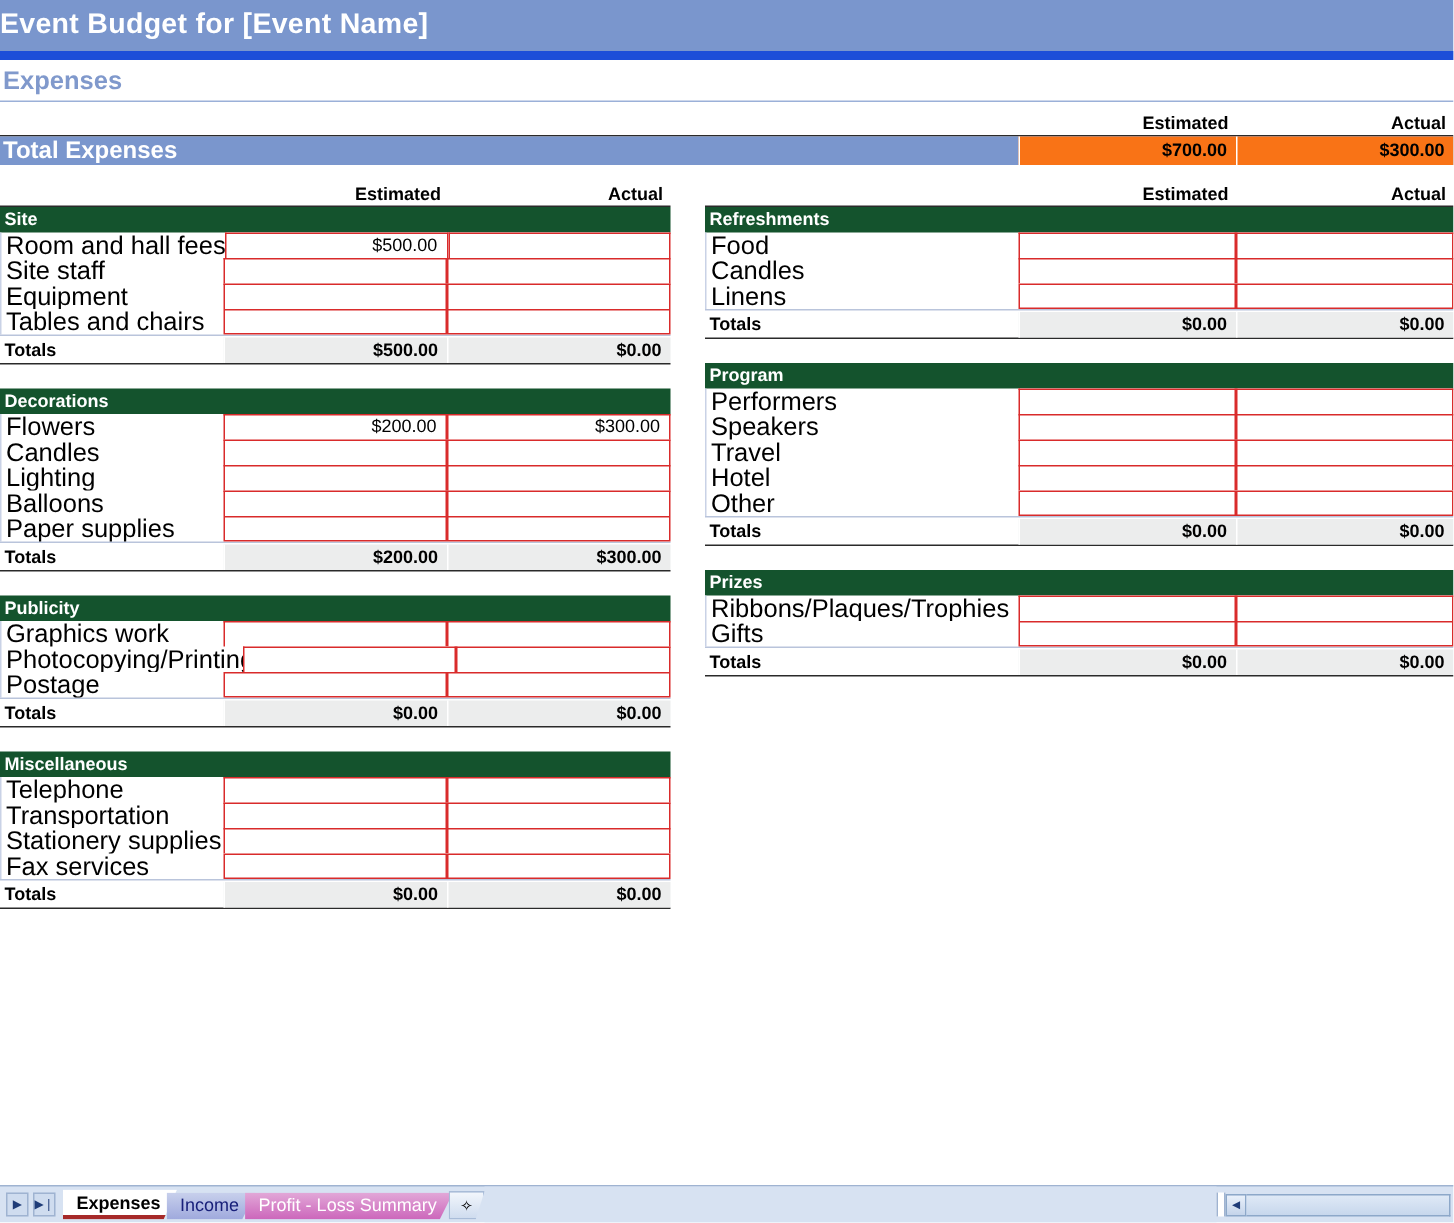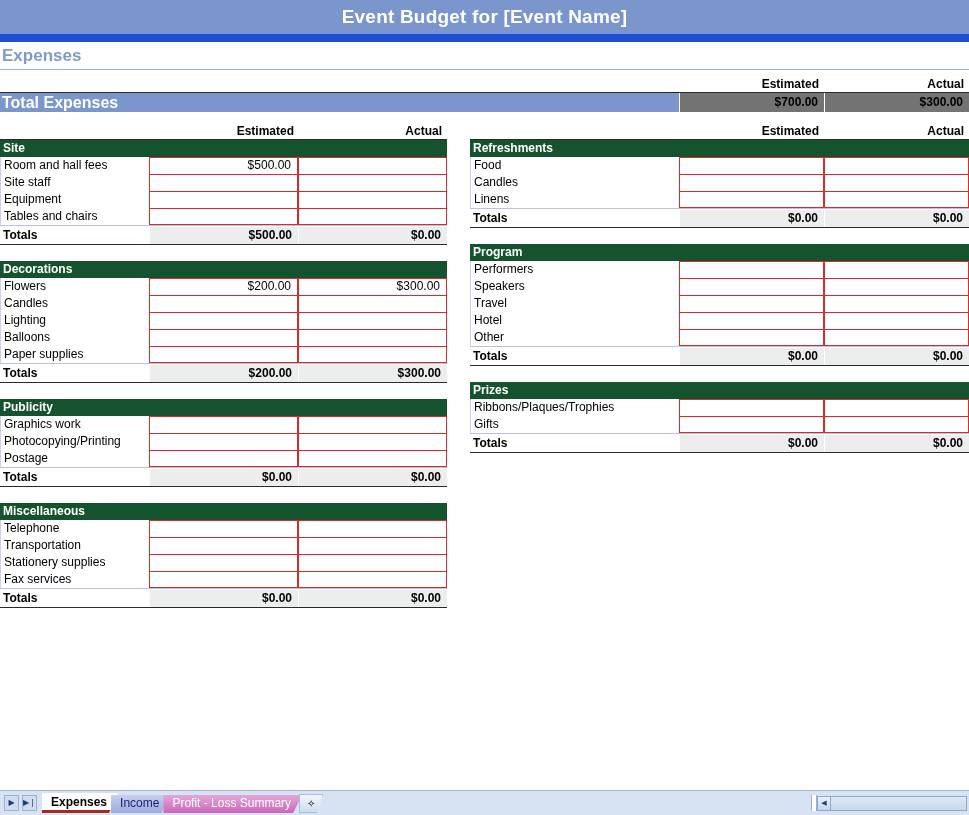--- a/index.html
+++ b/index.html
@@ -14,24 +14,24 @@
     font-size: 12px;
     color: #000000;
     overflow: hidden;
     position: relative;
   }
 
   
   .title-bar {
     height: 34px;
     background: #7a96cd;
-    border-bottom: 8px solid #1d4ed8;
-    display: flex;
-    align-items: center;
-    justify-content: center;
+    border-bottom: 6px solid #1d4ed8;
+    display: flex;
+    align-items: center;
+    justify-content: flex-start;
   }
   .title-bar .title-text {
     color: #ffffff;
     font-size: 19px;
     font-weight: bold;
     letter-spacing: 0.2px;
   }
 
   
   .sheet-heading {
@@ -78,21 +78,21 @@
     color: #ffffff;
     font-weight: bold;
     padding-left: 2px;
     font-size: 16px;
   }
   .grand-row .g-val {
     width: 145px;
     box-sizing: border-box;
     text-align: right;
     padding-right: 6px;
-    background: #737373;
+    background: #f97316;
     font-weight: bold;
     font-size: 12px;
     height: 19px;
     line-height: 19px;
     border-left: 1px solid #ffffff;
   }
 
   
   .board {
     position: relative;
@@ -143,21 +143,21 @@
     box-sizing: border-box;
   }
   .rows { border-left: 1px solid #c9d2e6; }
   .line {
     display: flex;
     height: 17px;
     align-items: center;
   }
   .line .nm {
     flex: 1 1 auto;
-    font-size: 12px;
+    font-size: 17px;
     padding-left: 3px;
     line-height: 17px;
     white-space: nowrap;
     overflow: hidden;
   }
   .line .inp {
     box-sizing: border-box;
     height: 17px;
     line-height: 15px;
     text-align: right;

